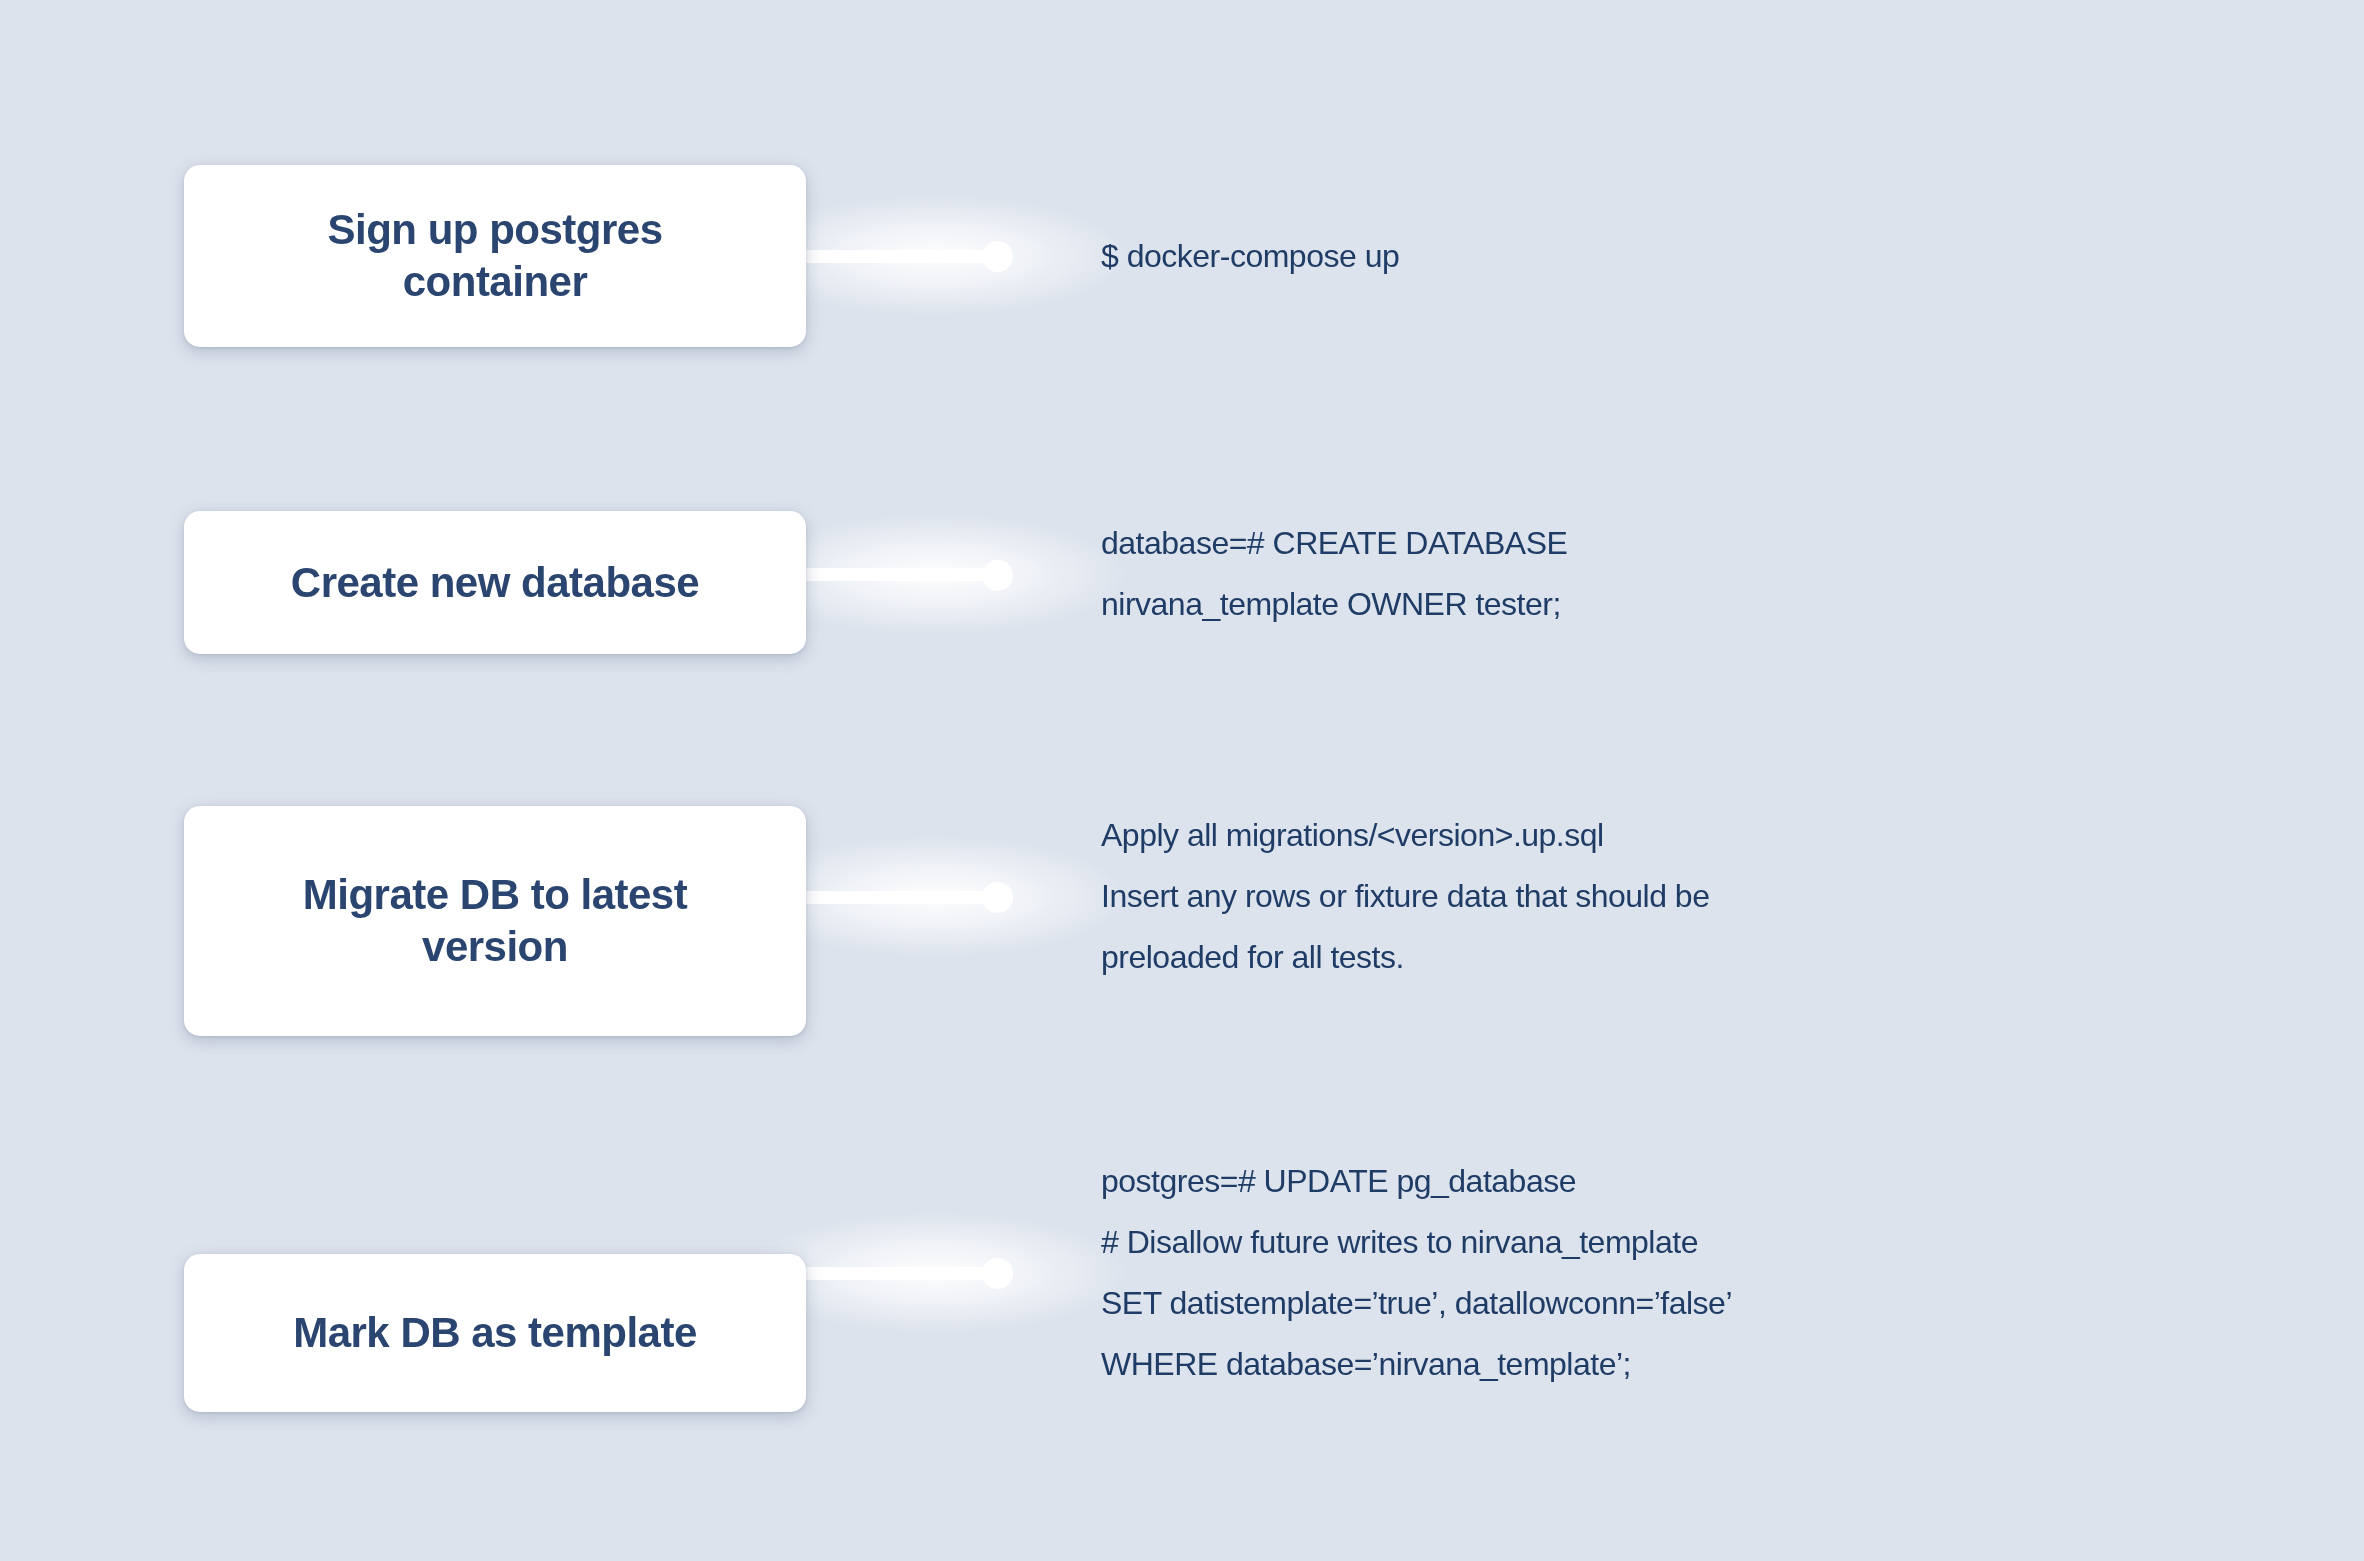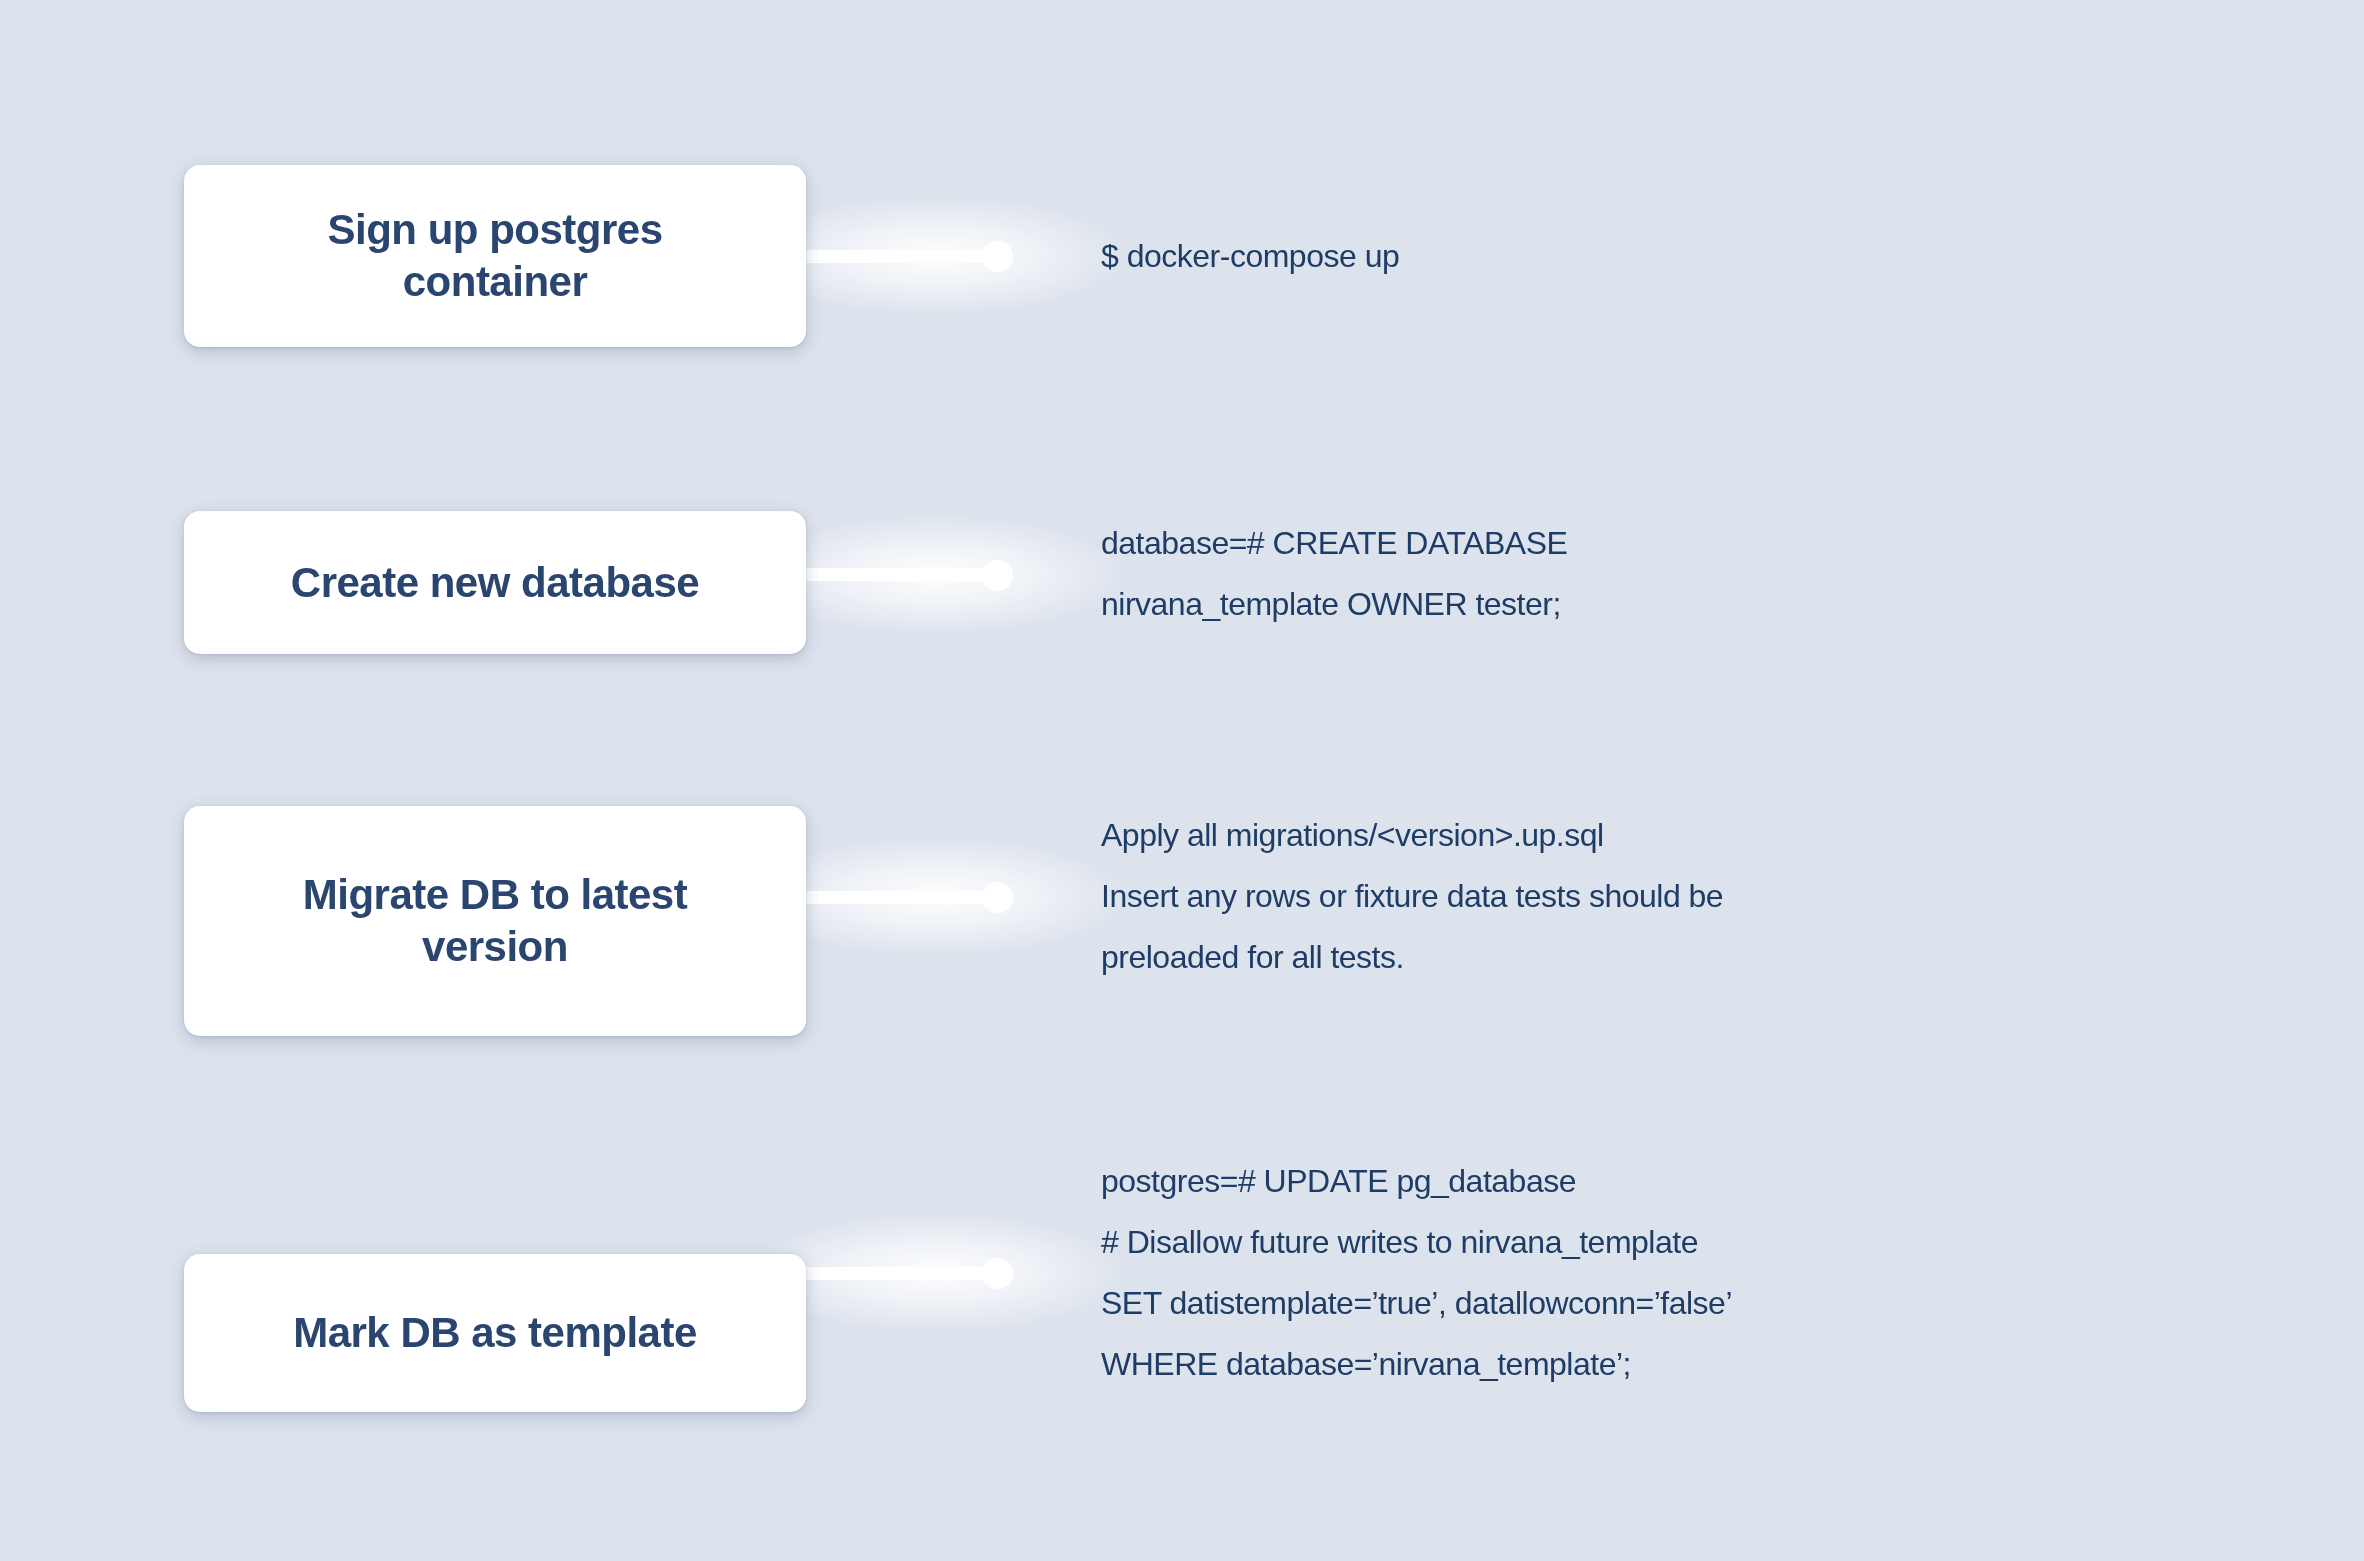--- a/index.html
+++ b/index.html
@@ -129,21 +129,21 @@
   <div class="line l3"></div>
   <div class="dot d3"></div>
   <div class="card c3">
     <div class="label">
       <div>Migrate DB to latest</div>
       <div>version</div>
     </div>
   </div>
   <div class="desc t3">
     <div>Apply all migrations/&lt;version&gt;.up.sql</div>
-    <div>Insert any rows or fixture data tests should be</div>
+    <div>Insert any rows or fixture data that should be</div>
     <div>preloaded for all tests.</div>
   </div>
 
   <div class="glow g4"></div>
   <div class="line l4"></div>
   <div class="dot d4"></div>
   <div class="card c4">
     <div class="label">
       <div>Mark DB as template</div>
     </div>

